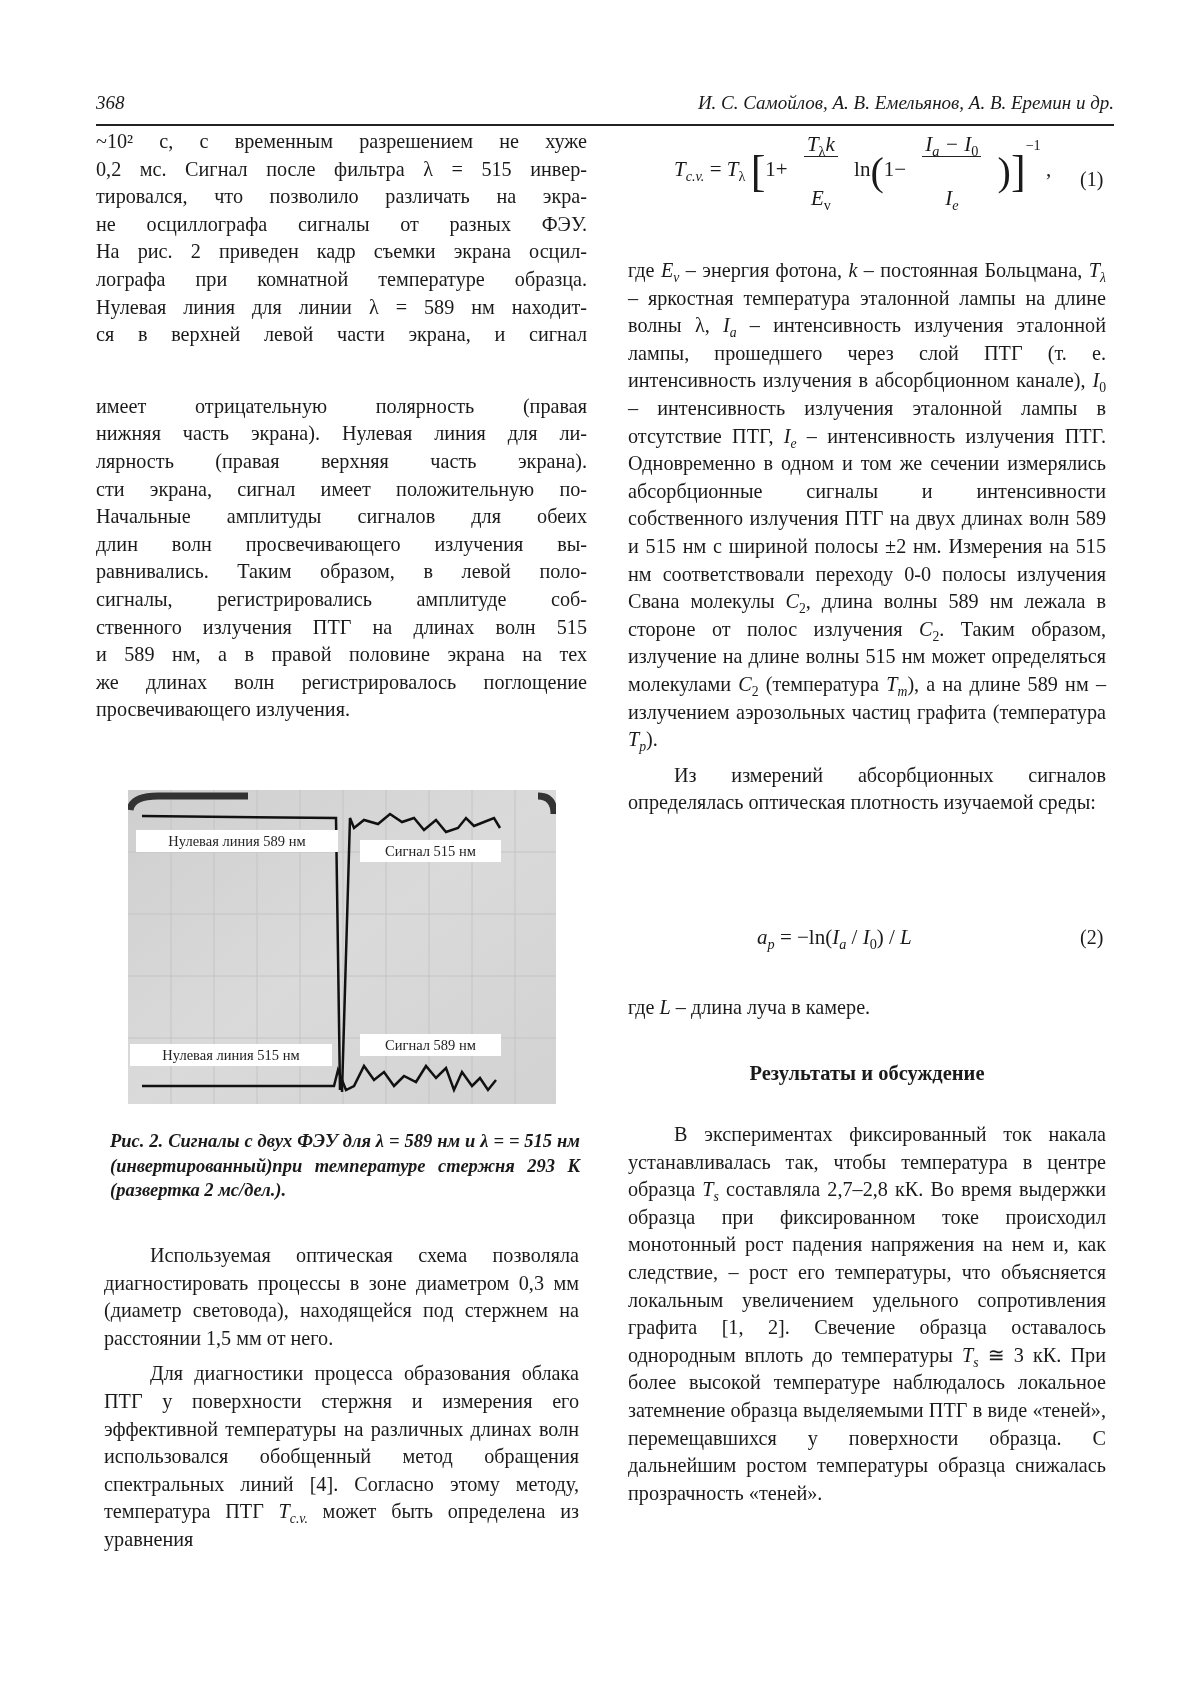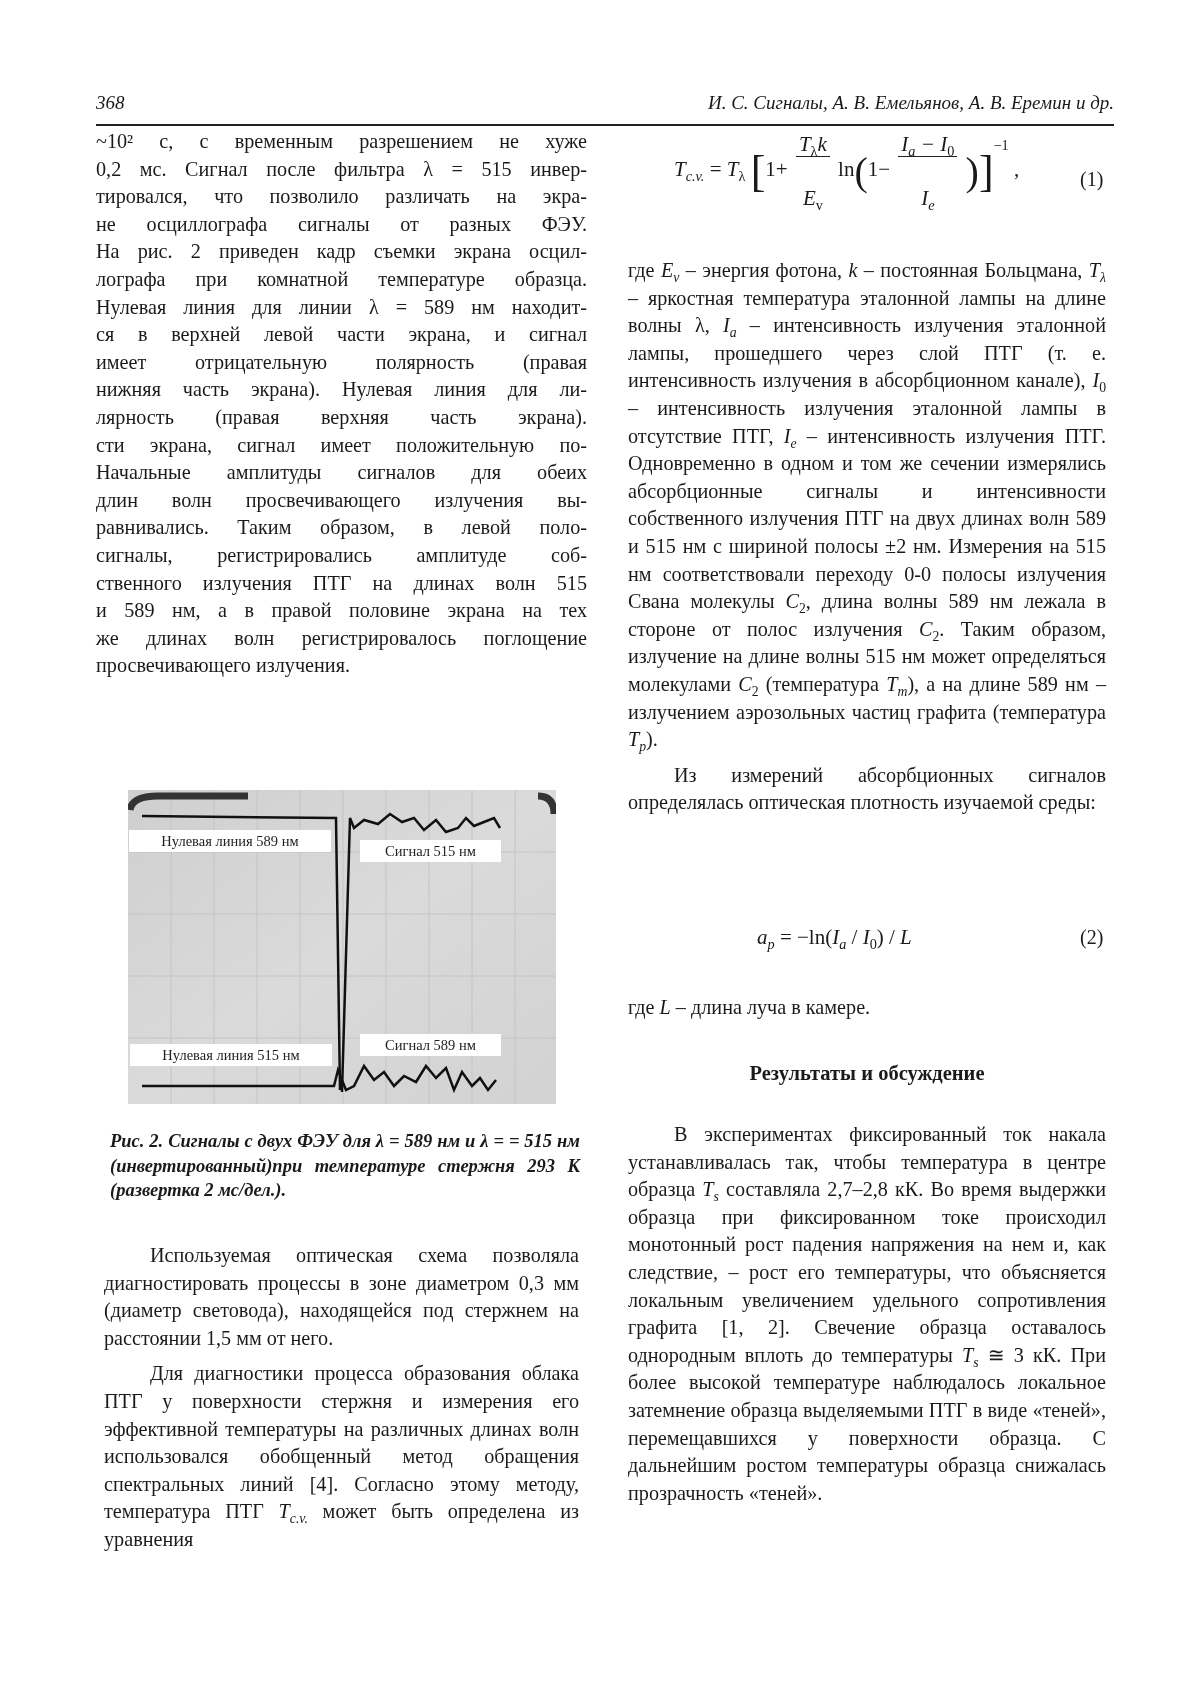--- a/index.html
+++ b/index.html
@@ -18,43 +18,43 @@
   .i { font-style:italic; }
   sub,sup { font-size:0.68em; line-height:0; }
   .eq { position:absolute; font-size:21px; }
   .eqnum { position:absolute; font-size:20px; }
   .cap { position:absolute; left:110px; width:470px; font-size:18.5px; line-height:24.5px;
          font-weight:bold; font-style:italic; text-align:justify; }
   .sec { position:absolute; left:620px; width:494px; text-align:center; font-weight:bold; font-size:20.5px; }
   .fig { position:absolute; left:128px; top:790px; width:428px; height:314px; }
   .lbl { position:absolute; background:#ffffff; font-size:14.5px; padding:0 8px;
          display:flex; align-items:center; justify-content:center; color:#222; }
-  .frac { display:inline-flex; flex-direction:column; align-items:center; vertical-align:middle; margin:0 3px;gap:29px; }
+  .frac { display:inline-flex; flex-direction:column; align-items:center; vertical-align:middle; margin:0 11px;gap:29px; }
   .frac .n { border-bottom:1px solid #222; padding:0 3px; line-height:24px; }
   .frac .d { padding:0 3px; line-height:24px; }
 </style>
 </head>
 <body>
 
 <div class="hdr">
   <span class="pg">368</span>
-  <span class="au">И. С. Сигналы, А. В. Емельянов, А. В. Еремин и др.</span>
+  <span class="au">И. С. Самойлов, А. В. Емельянов, А. В. Еремин и др.</span>
 </div>
 <div class="rule"></div>
 
 <div class="col colL" style="top:128px;" id="leftP1">
     <div style="text-align: justify; text-align-last: justify;">~10² с, с временным разрешением не хуже</div>
     <div style="text-align: justify; text-align-last: justify;">0,2 мс. Сигнал после фильтра λ = 515 инвер-</div>
     <div style="text-align: justify; text-align-last: justify;">тировался, что позволило различать на экра-</div>
     <div style="text-align: justify; text-align-last: justify;">не осциллографа сигналы от разных ФЭУ.</div>
     <div style="text-align: justify; text-align-last: justify;">На рис. 2 приведен кадр съемки экрана осцил-</div>
     <div style="text-align: justify; text-align-last: justify;">лографа при комнатной температуре образца.</div>
     <div style="text-align: justify; text-align-last: justify;">Нулевая линия для линии λ = 589 нм находит-</div>
     <div style="text-align: justify; text-align-last: justify;">ся в верхней левой части экрана, и сигнал</div>
-    <div style="text-align: justify; text-align-last: justify;">имеет отрицательную полярность (правая</div>
+    <div style="text-align: justify; text-align-last: justify; margin-top: 44px;">имеет отрицательную полярность (правая</div>
     <div style="text-align: justify; text-align-last: justify;">нижняя часть экрана). Нулевая линия для ли-</div>
     <div style="text-align: justify; text-align-last: justify;">лярность (правая верхняя часть экрана).</div>
     <div style="text-align: justify; text-align-last: justify;">сти экрана, сигнал имеет положительную по-</div>
     <div style="text-align: justify; text-align-last: justify;">Начальные амплитуды сигналов для обеих</div>
     <div style="text-align: justify; text-align-last: justify;">длин волн просвечивающего излучения вы-</div>
     <div style="text-align: justify; text-align-last: justify;">равнивались. Таким образом, в левой поло-</div>
     <div style="text-align: justify; text-align-last: justify;">сигналы, регистрировались амплитуде соб-</div>
     <div style="text-align: justify; text-align-last: justify;">ственного излучения ПТГ на длинах волн 515</div>
     <div style="text-align: justify; text-align-last: justify;">и 589 нм, а в правой половине экрана на тех</div>
     <div style="text-align: justify; text-align-last: justify;">же длинах волн регистрировалось поглощение</div>
@@ -85,21 +85,21 @@
       <line x1="301" y1="0" x2="301" y2="314"></line>
         <line x1="344" y1="0" x2="344" y2="314"></line>
       <line x1="387" y1="0" x2="387" y2="314"></line>
     </g>
     <path d="M2,20 Q4,6 30,6 L120,6" stroke="#333" stroke-width="7" fill="none"></path>
     <path d="M410,6 Q426,6 426,24" stroke="#333" stroke-width="7" fill="none"></path>
     <path d="M14,26 L208,28 L212,300" stroke="#111" stroke-width="2.5" fill="none"></path>
     <path d="M214,302 L222,28 L226,38 L236,30 L250,34 L262,24 L274,32 L286,28 L296,40 L308,30 L318,42 L330,38 L338,28 L346,36 L356,32 L366,28 L372,38" stroke="#111" stroke-width="2.5" fill="none"></path>
     <path d="M14,296 L206,296 L210,280 L218,300 L226,296 L236,276 L246,290 L256,282 L266,296 L276,286 L288,292 L298,276 L308,288 L318,278 L326,300 L334,282 L344,296 L352,288 L360,300 L368,290" stroke="#111" stroke-width="2.5" fill="none"></path>
   </svg>
-  <div class="lbl" style="left:1px; top:40px; width:186px; height:22px;">Нулевая линия 589 нм</div>
+  <div class="lbl" style="left:8px; top:40px; width:186px; height:22px;">Нулевая линия 589 нм</div>
   <div class="lbl" style="left:232px; top:50px; width:125px; height:22px;">Сигнал 515 нм</div>
   <div class="lbl" style="left:2px; top:254px; width:186px; height:22px;">Нулевая линия 515 нм</div>
   <div class="lbl" style="left:232px; top:244px; width:125px; height:22px;">Сигнал 589 нм</div>
 </div>
 
 <div class="cap" style="top:1129px;">Рис. 2. Сигналы с двух ФЭУ для λ = 589 нм и λ = = 515 нм (инвертированный)при температуре стержня 293 К (развертка 2 мс/дел.).</div>
 
 <div class="col colL" style="top:1234px;">
   <p class="ind">Используемая оптическая схема позволяла диагностировать процессы в зоне диаметром 0,3 мм (диаметр световода), находящейся под стержнем на расстоянии 1,5 мм от него.</p>
   <p class="ind"><span>Для диагностики процесса образования облака ПТГ у поверхности стержня и измерения его эффективной температуры на различных длинах волн использовался обобщенный метод обращения спектральных линий [4]. Согласно этому методу, температура ПТГ </span><span class="i">T</span><sub class="i">c.v.</sub> <span>может быть определена из уравнения</span></p>

